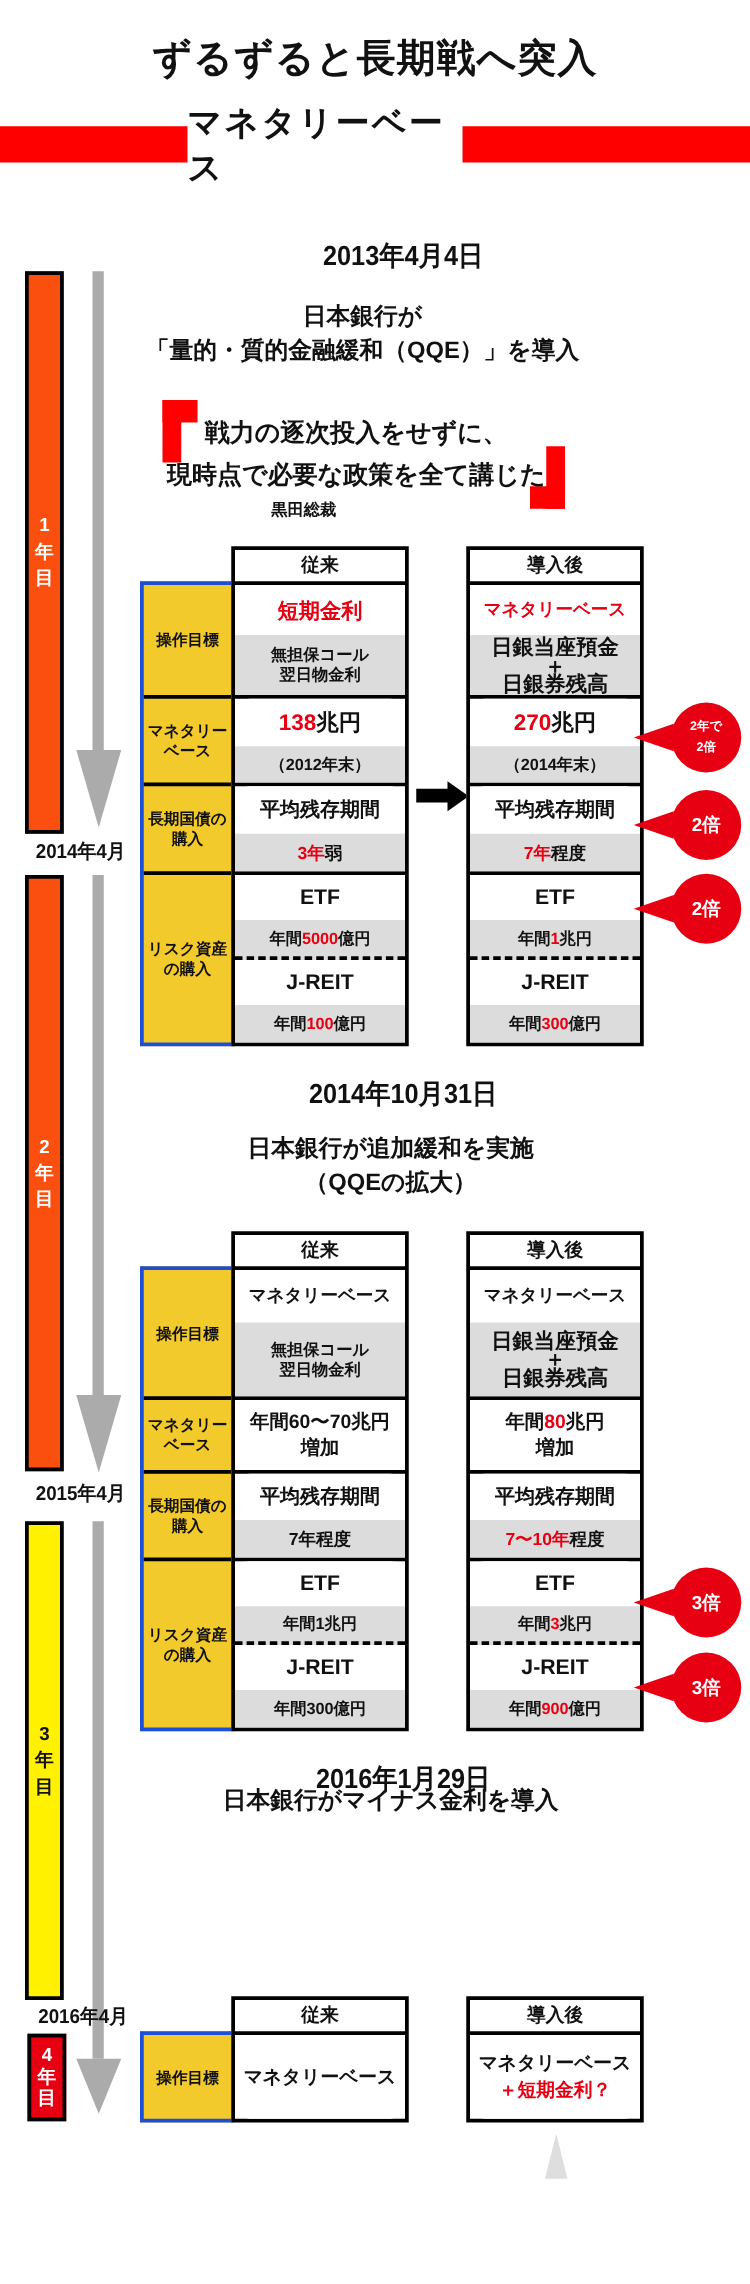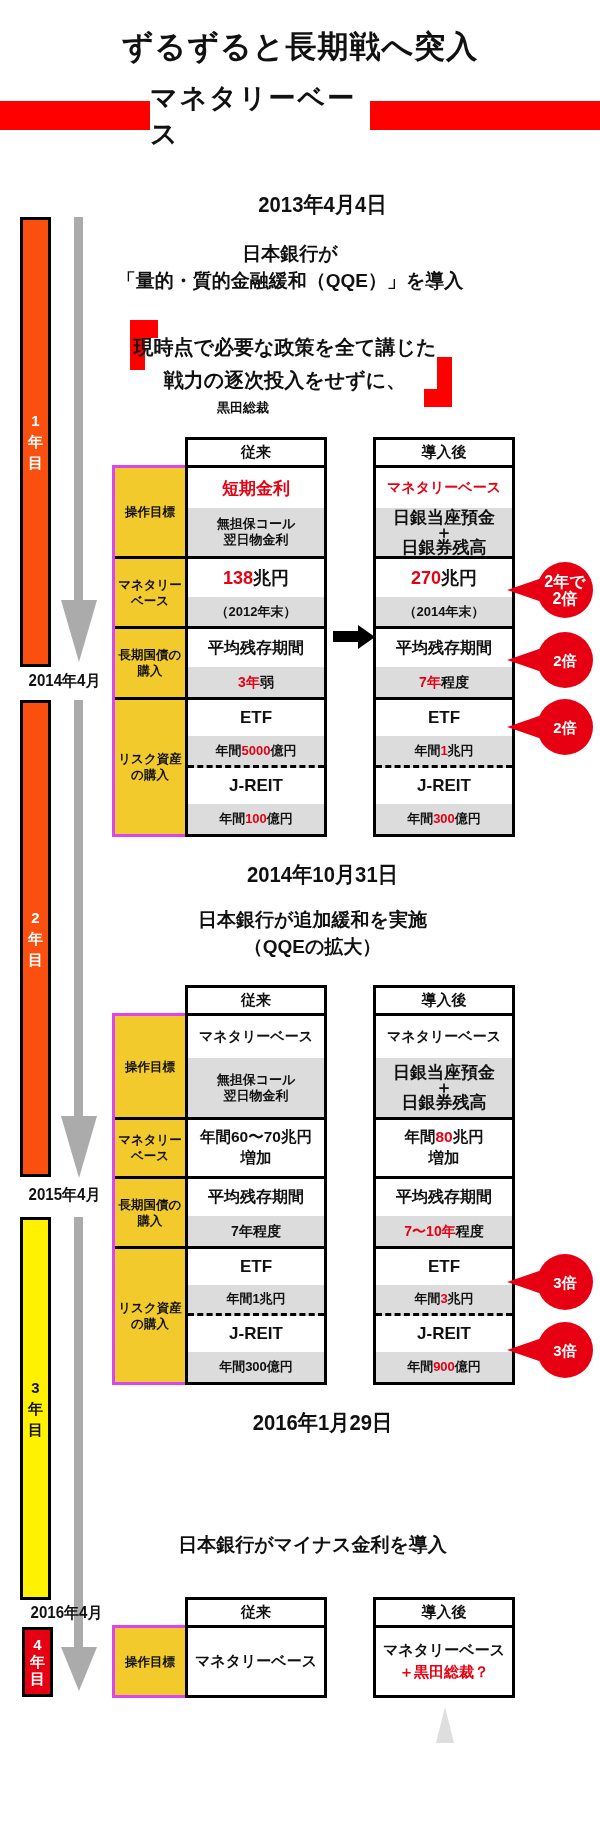--- a/index.html
+++ b/index.html
@@ -35,27 +35,27 @@
   .thead{display:flex;align-items:center;justify-content:center;font-size:15px;}
   .bb{border-bottom:3px solid #000;box-sizing:border-box;}
   .trow{display:flex;flex-direction:column;box-sizing:border-box;}
   .wpart{display:flex;flex-direction:column;align-items:center;justify-content:center;background:#fff;border-radius:12px;}
   .gpart{display:flex;flex-direction:column;align-items:center;justify-content:center;background:#dcdcdc;flex:1;box-sizing:border-box;}
   .dash{border-bottom:3px dashed #000;}
   .mv{font-size:17px;letter-spacing:0px;white-space:nowrap;}
   .mv-s{font-size:14px;white-space:nowrap;}
   .sv{font-size:13px;line-height:16px;white-space:nowrap;}
   .sv-t{font-size:17px;line-height:15px;white-space:nowrap;}
-  .labelcol{box-sizing:border-box;border:3px solid #d946ef;background:#f2ca2c;display:flex;flex-direction:column;}
+  .labelcol{box-sizing:border-box;border:3px solid #1d4ed8;background:#f2ca2c;display:flex;flex-direction:column;}
   .lcell{display:flex;flex-direction:column;align-items:center;justify-content:center;box-sizing:border-box;}
   .lcell div{font-size:12.5px;line-height:16px;white-space:nowrap;}
   
   .badge{width:56px;height:56px;border-radius:50%;background:#e60012;color:#fff;display:flex;
          flex-direction:column;align-items:center;justify-content:center;}
-  .badge div{font-size:16px;line-height:17px;white-space:nowrap;}
+  .badge div{font-size:10px;line-height:17px;white-space:nowrap;}
   .btail{width:0;height:0;border-top:11px solid transparent;border-bottom:11px solid transparent;border-right:32px solid #e60012;}
   
   .arrbar{background:#000;}
   .arrhead{width:0;height:0;border-top:12px solid transparent;border-bottom:12px solid transparent;border-left:17px solid #000;}
   
   .note{font-size:17px;letter-spacing:-0.5px;white-space:nowrap;}
   
   .bubble{background:#dedede;border-radius:16px;display:flex;flex-direction:column;align-items:center;justify-content:center;}
   .bubble-l1{font-size:13.5px;letter-spacing:-1px;white-space:nowrap;}
   .bubble-l2{font-size:21px;}
@@ -103,22 +103,22 @@
   </div>
 
   <div class="abs ctr h-date" style="left:45px;top:190px;width:555px;">2013年4月4日</div>
   <div class="abs ctr h-desc" style="left:0;top:240px;width:580px;">
     <div>日本銀行が</div>
     <div>「量的・質的金融緩和（QQE）」を導入</div>
   </div>
   <div class="abs qmark q-open" style="left:130px;top:320px;"></div>
   <div class="abs qmark q-close" style="left:424px;top:357px;"></div>
   <div class="abs ctr quote" style="left:0;top:331px;width:570px;">
+    <div>戦力の逐次投入をせずに、</div>
     <div>現時点で必要な政策を全て講じた</div>
-    <div>戦力の逐次投入をせずに、</div>
   </div>
   <div class="abs ctr attrib" style="left:93px;top:399px;width:300px;">黒田総裁</div>
 
   <div class="abs labelcol" style="left:112px;top:465px;width:76px;height:372px;">
     <div class="lcell bb" style="height:91px;">
         <div>操作目標</div>
       </div>
     <div class="lcell bb" style="height:70px;">
       <div>マネタリー</div>
         <div>ベース</div>
@@ -347,38 +347,38 @@
   <div class="abs btail" style="left:507px;top:1271px;"></div>
   <div class="abs badge" style="left:537px;top:1254px;">
     <div style="font-size:15px;">3倍</div>
     </div>
   <div class="abs btail" style="left:507px;top:1339px;"></div>
   <div class="abs badge" style="left:537px;top:1322px;">
     <div style="font-size:15px;">3倍</div>
     </div>
 
   <div class="abs ctr h-date" style="left:45px;top:1408px;width:555px;">2016年1月29日</div>
-  <div class="abs ctr h-desc" style="left:25px;top:1531px;width:575px;">
+  <div class="abs ctr h-desc" style="left:25px;top:1427px;width:575px;">
     <div>日本銀行がマイナス金利を導入</div>
   </div>
 
   <div class="abs labelcol" style="left:112px;top:1625px;width:76px;height:73px;">
     <div class="lcell" style="flex:1;">
         <div>操作目標</div>
       </div>
   </div>
   <div class="abs vcol" style="left:185px;top:1597px;width:142px;height:101px;">
     <div class="thead bb" style="height:28px;">従来</div>
     <div class="wpart" style="flex:1;">
         <div class="mv-s" style="font-size:15px;">マネタリーベース</div>
       </div>
   </div>
   <div class="abs vcol" style="left:373px;top:1597px;width:142px;height:101px;">
     <div class="thead bb" style="height:28px;">導入後</div>
     <div class="wpart" style="flex:1;gap:3px;">
       <div class="mv-s" style="font-size:15px;">マネタリーベース</div>
-      <div class="mv-s red" style="font-size:15px;">＋黒田総裁？</div>
+      <div class="mv-s red" style="font-size:15px;">＋短期金利？</div>
     </div>
   </div>
 
   <div class="abs btip" style="left:436px;top:1707px;"></div>
 
 </div>
 
 </body></html>

